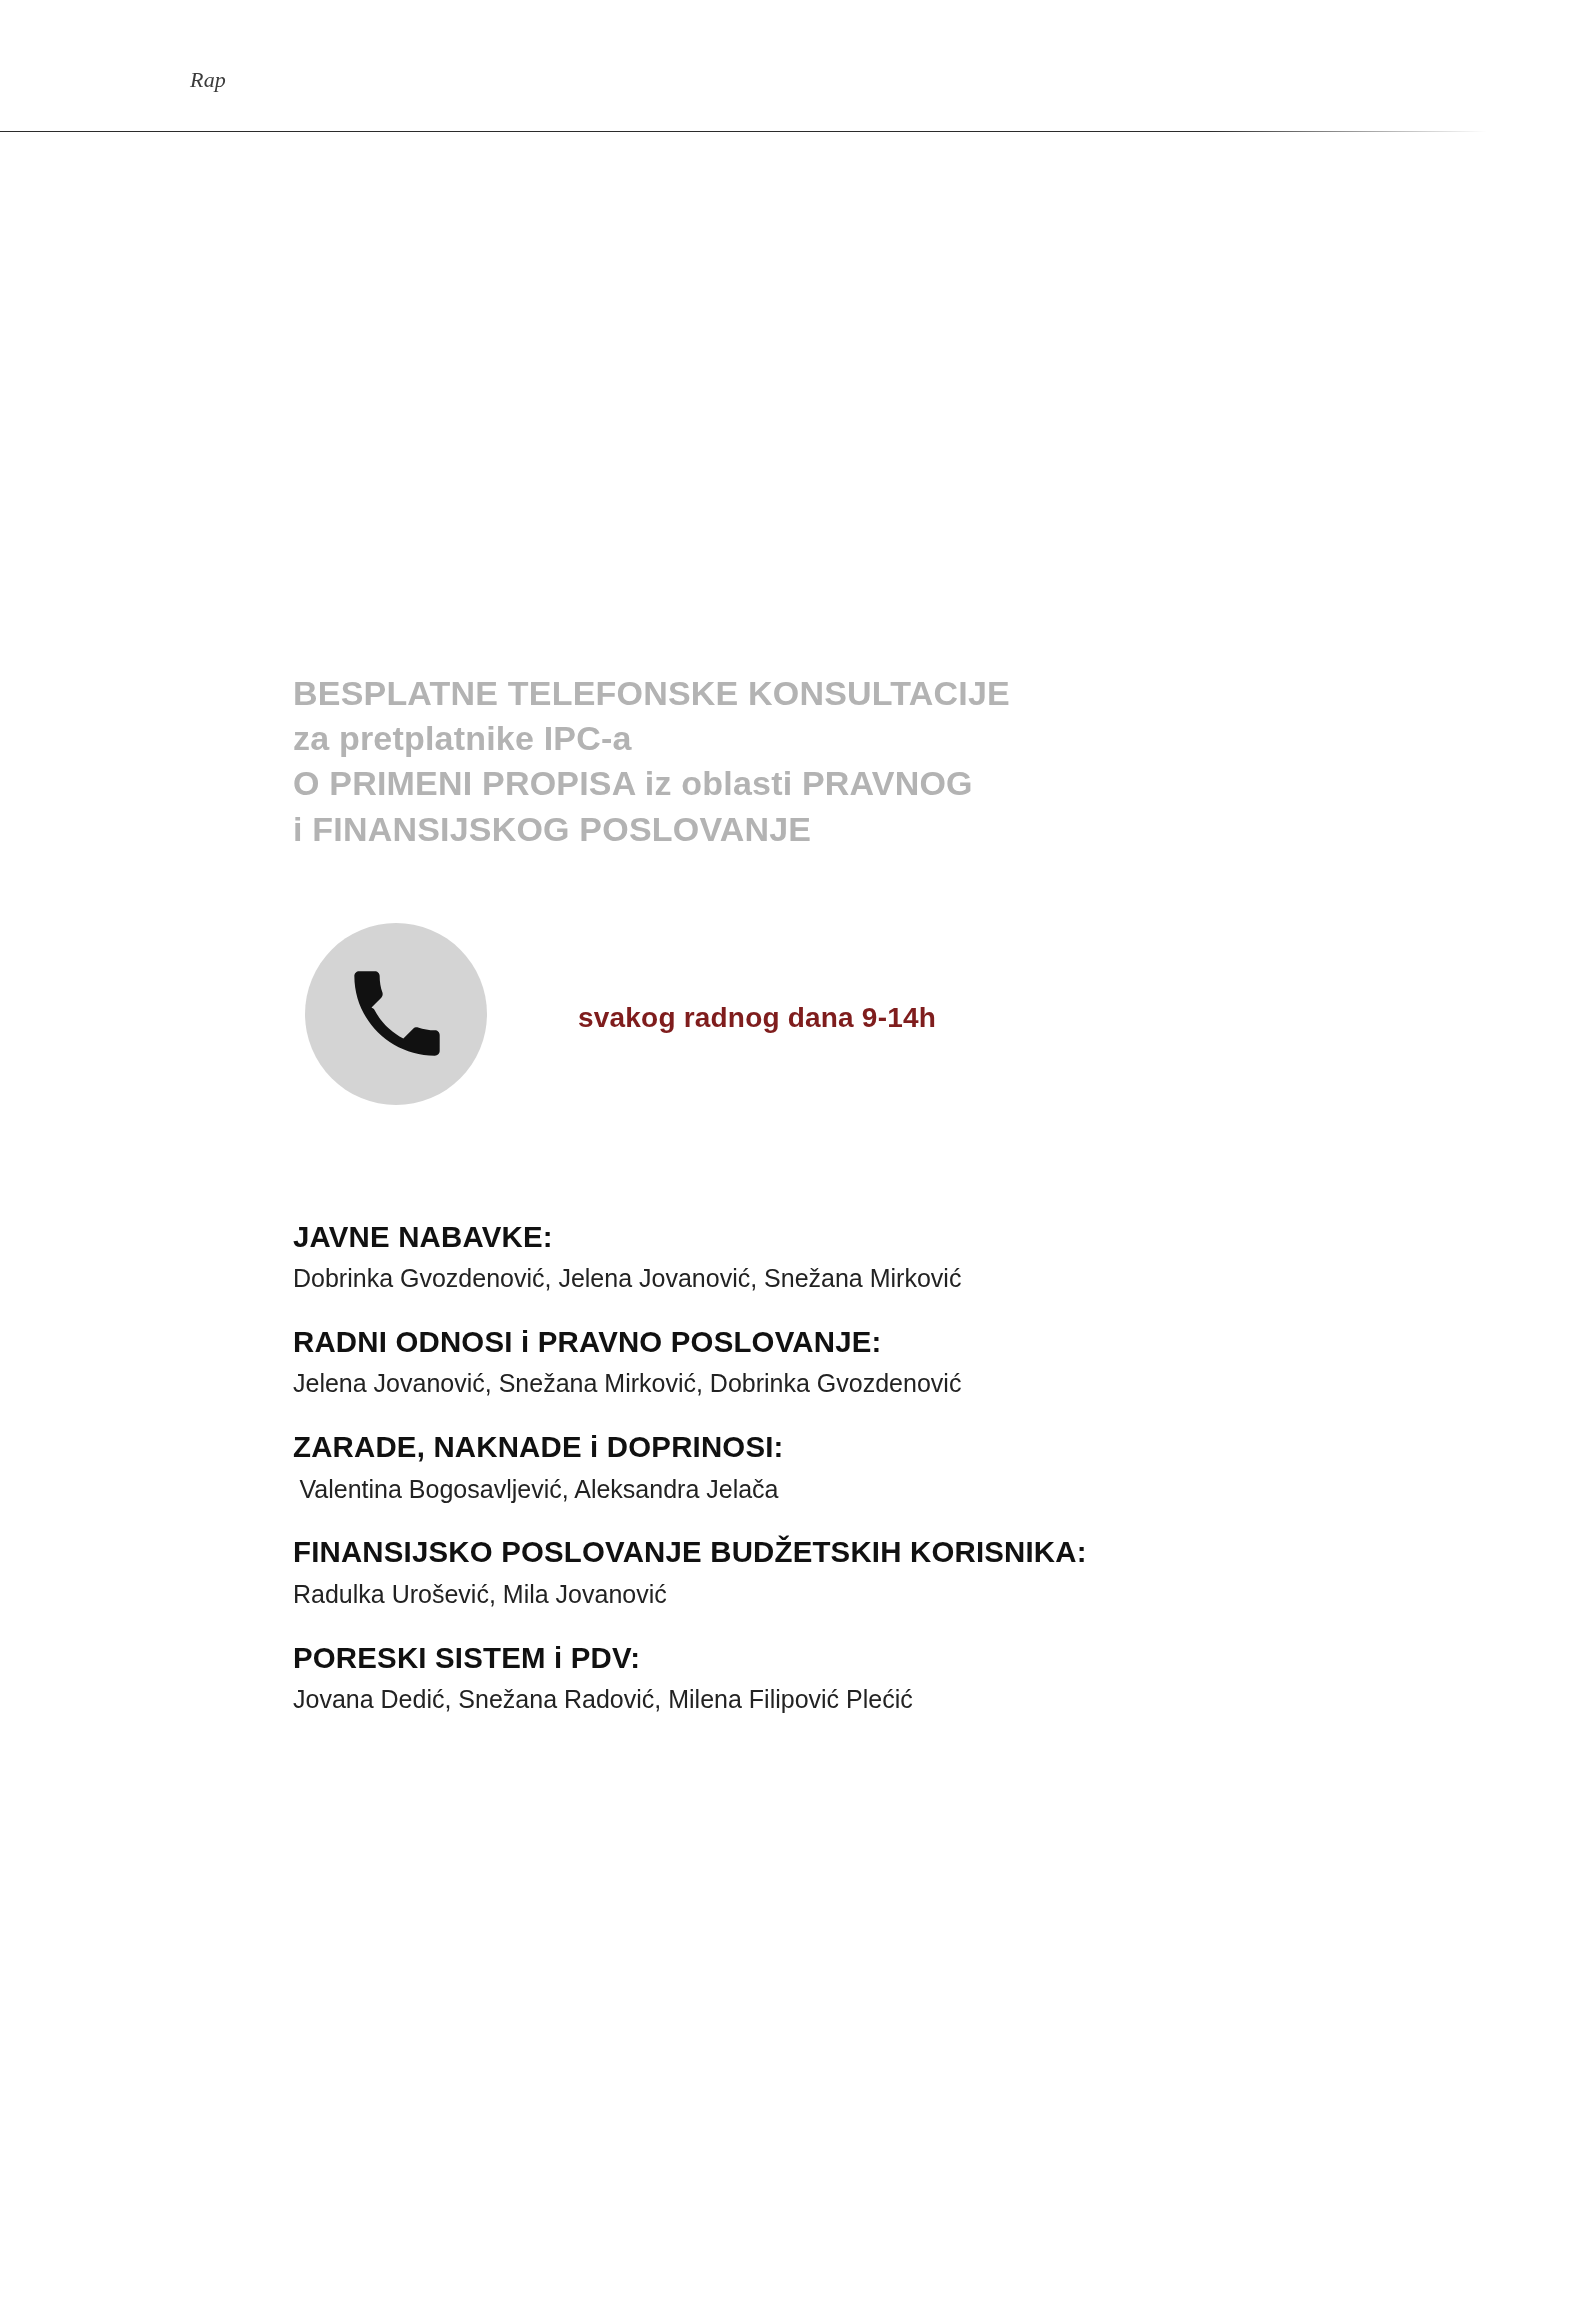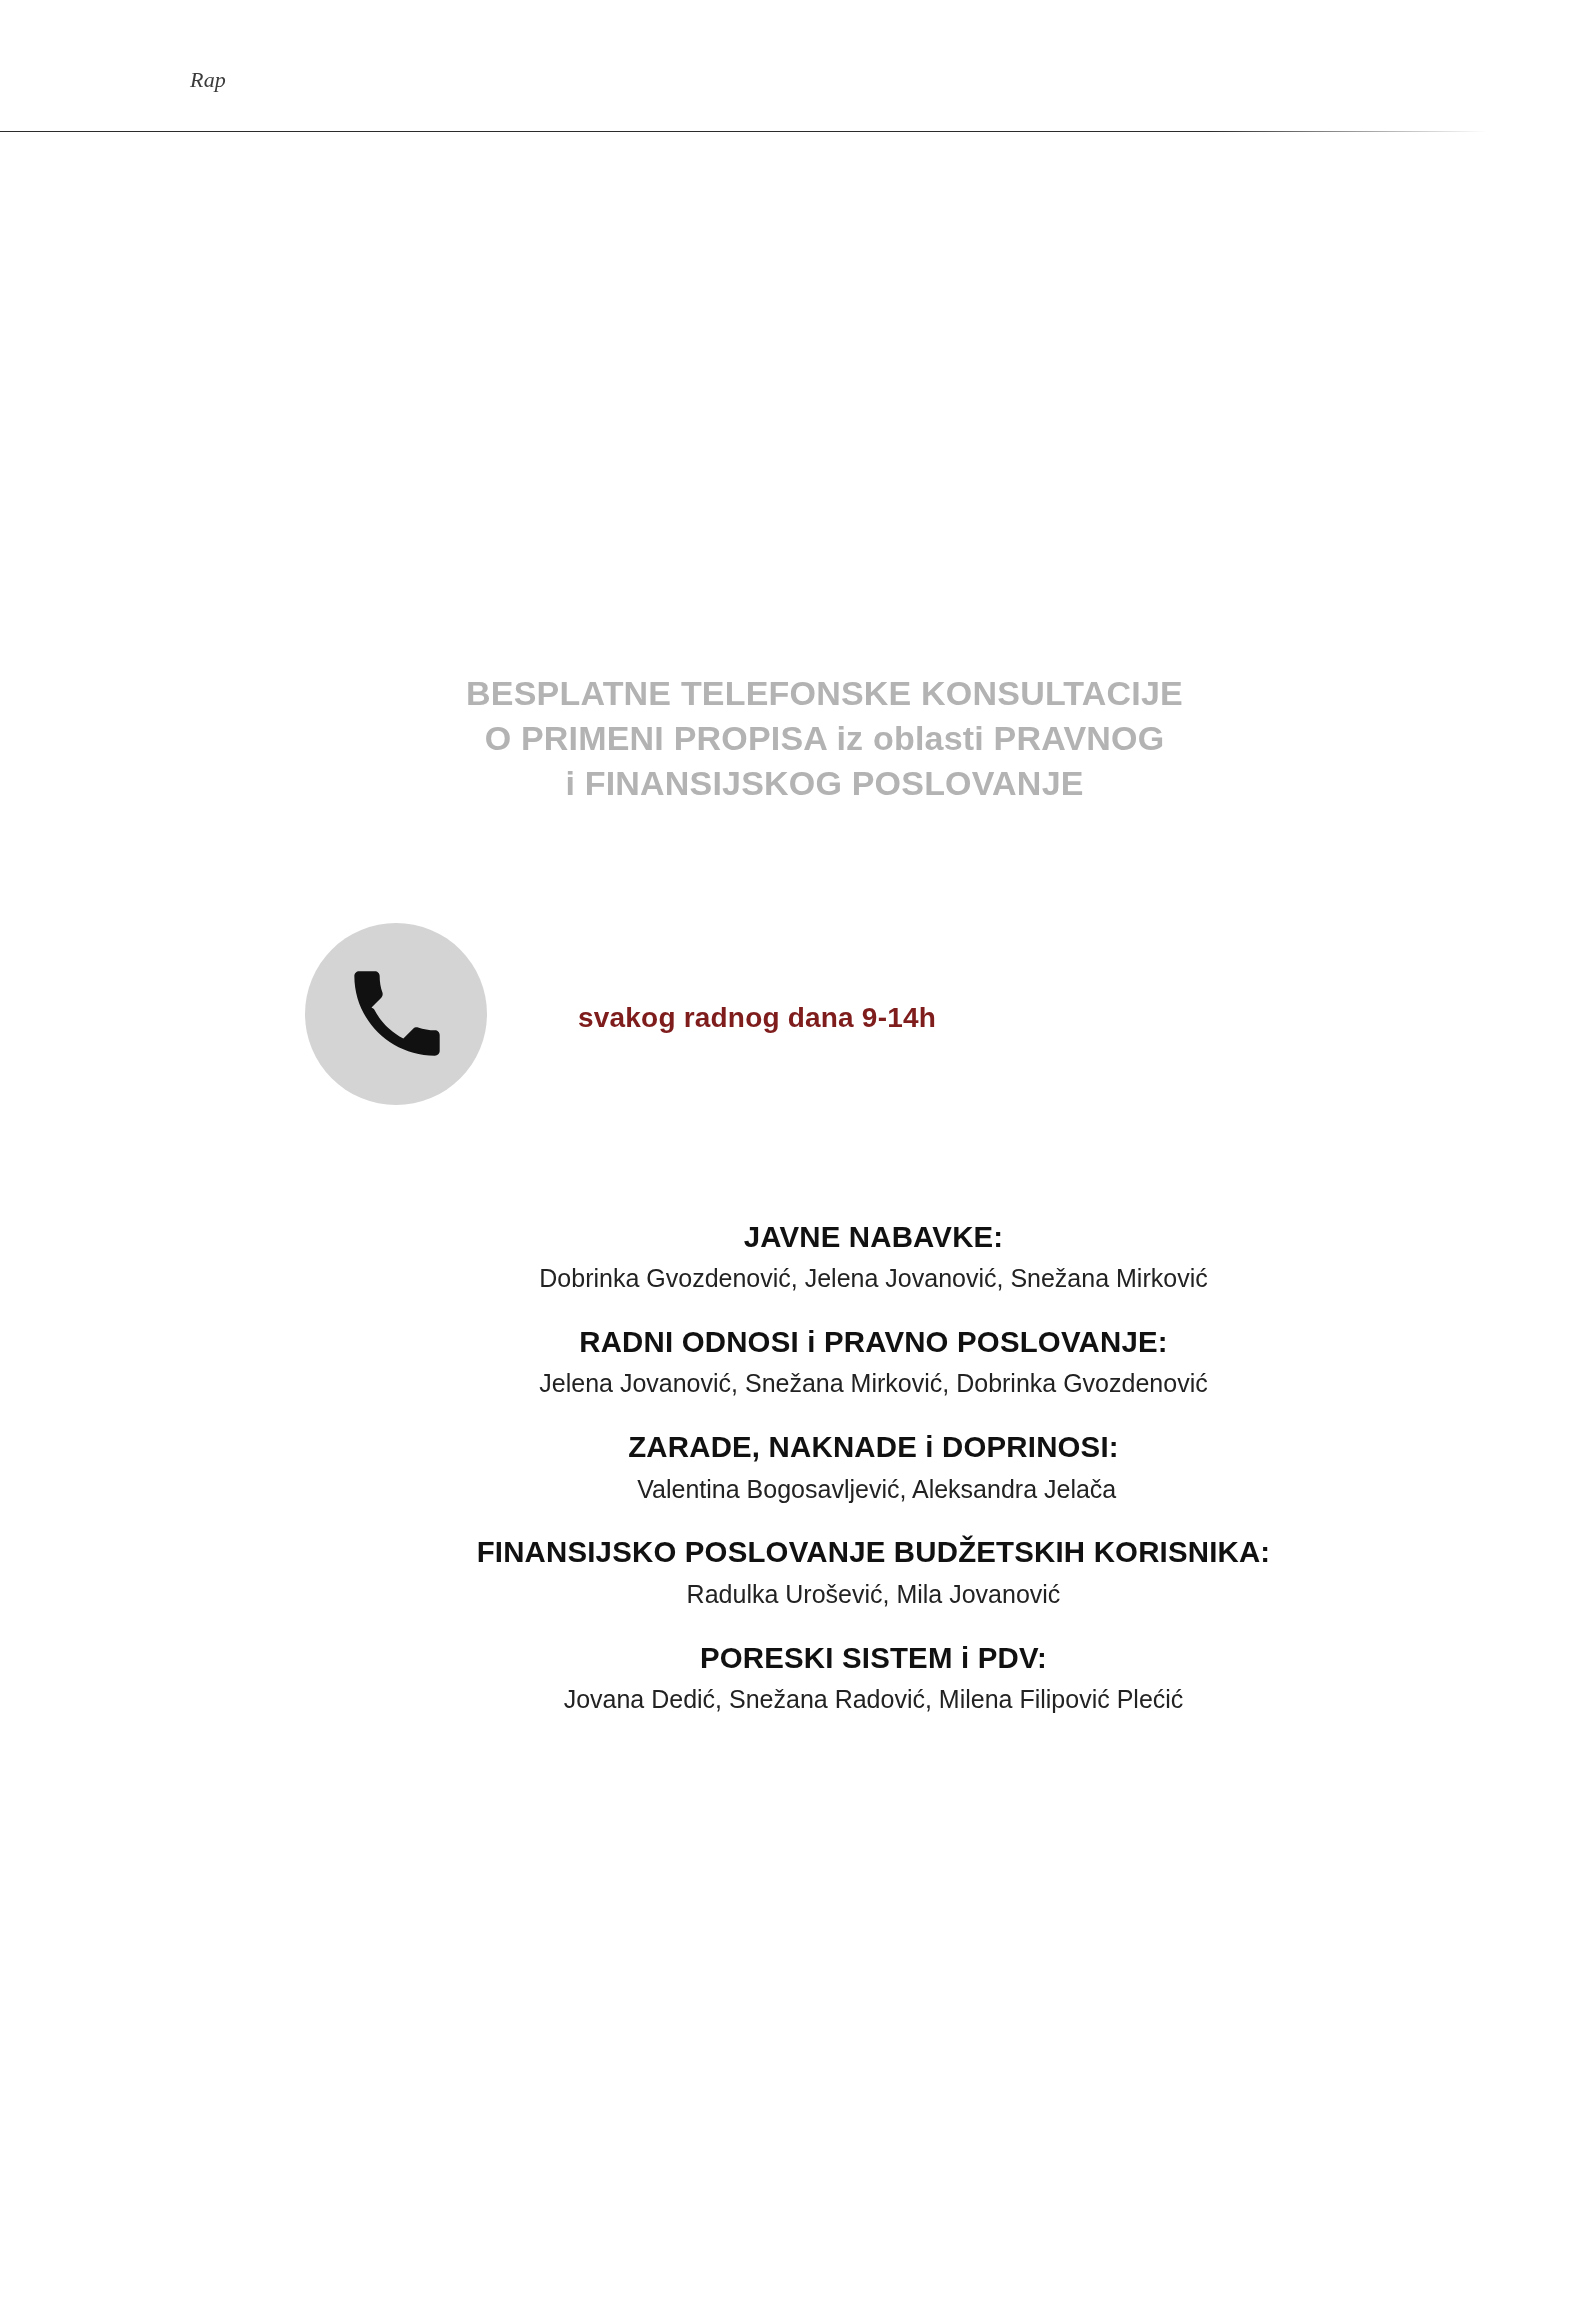--- a/index.html
+++ b/index.html
@@ -54,21 +54,20 @@
     background: linear-gradient(to right, rgba(255,255,255,0) 0%, #ffffff 72%);
   }
 
   
   .content {
     position: absolute;
     left: 0;
     top: 0;
     width: 1594px;
     height: 1761px;
-    text-align: center;
   }
 
   .headline {
     position: absolute;
     left: 293px;
     top: 671px;
     width: 1063px;
     color: #b3b3b3;
     font-weight: bold;
     font-size: 34px;
@@ -158,20 +157,21 @@
 <div class="page-header">
   <div class="header-label">Rap</div>
   <div class="header-rule"></div>
   <div class="header-rule-fade"></div>
 </div>
 
 <div class="content">
 
   <div class="headline">
     <span class="line">BESPLATNE TELEFONSKE KONSULTACIJE</span>
+    <span class="line">za pretplatnike IPC-a</span>
     <span class="line">O PRIMENI PROPISA iz oblasti PRAVNOG</span>
     <span class="line">i FINANSIJSKOG POSLOVANJE</span>
   </div>
 
   <div class="phone-row">
     <div class="phone-circle">
       <div class="phone-glyph">
         <svg width="98" height="98" viewBox="0 0 24 24" aria-hidden="true">
           <path fill="#111111" d="M6.6 10.8c1.6 3.1 4.1 5.6 7.2 7.2l2.4-2.4c.3-.3.8-.4 1.2-.3 1.3.4 2.7.7 4.1.7.7 0 1.2.5 1.2 1.2V21c0 .7-.5 1.2-1.2 1.2C10.6 22.2 1.8 13.4 1.8 2.7 1.8 2 2.3 1.5 3 1.5h3.8c.7 0 1.2.5 1.2 1.2 0 1.4.2 2.8.7 4.1.1.4 0 .9-.3 1.2l-2.4 2.4z"></path>
         </svg>

